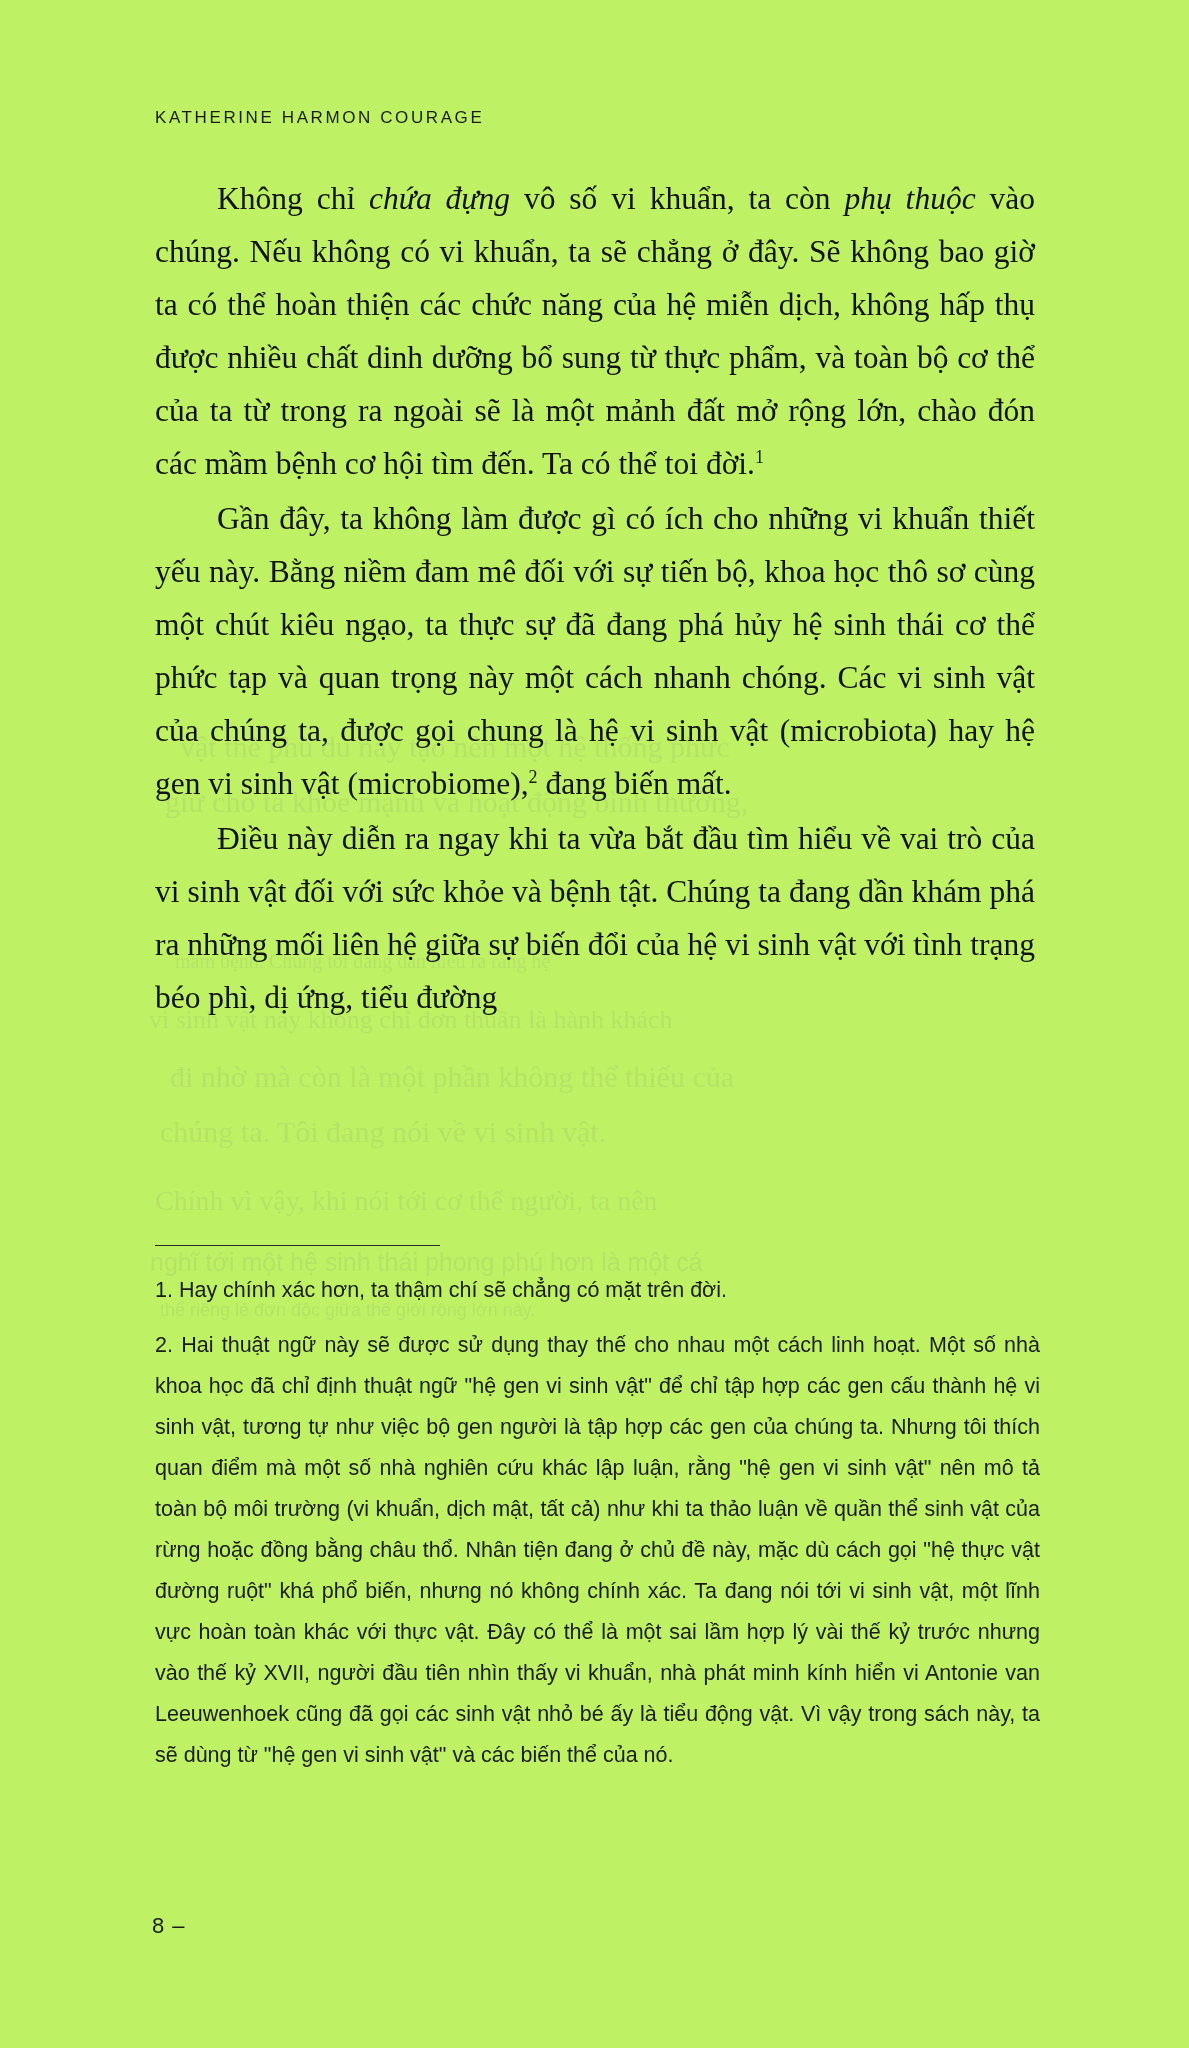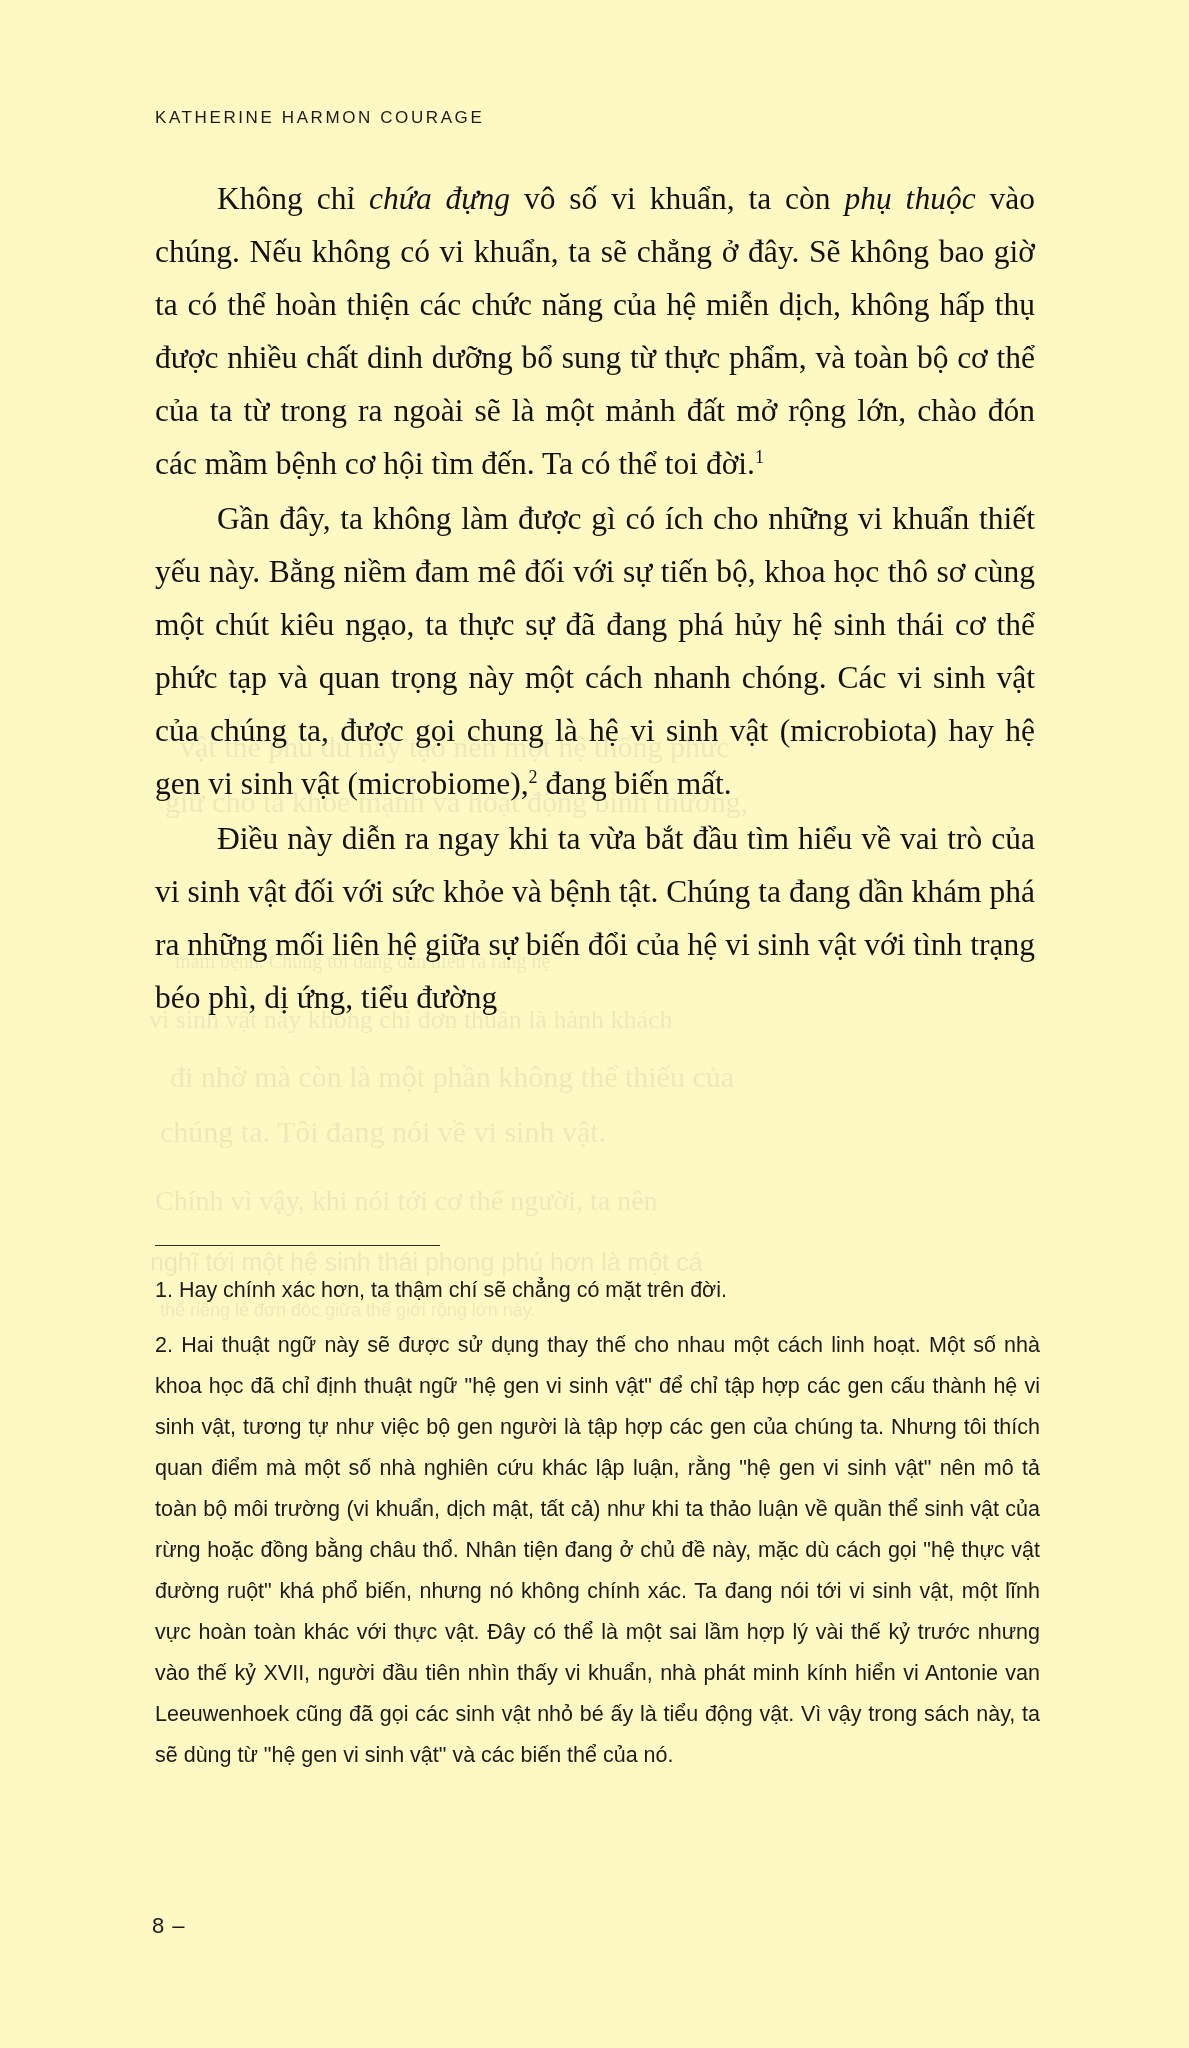--- a/index.html
+++ b/index.html
@@ -11,21 +11,21 @@
     width: 1189px;
     height: 2048px;
     font-family: "Liberation Serif", serif;
     color: #111111;
     position: relative;
     overflow: hidden;
   }
   .page {
     position: absolute;
     inset: 0;
-    background: #fef9c3;
+    background: #bef264;
   }
   .running-head {
     position: absolute;
     top: 108px;
     left: 155px;
     font-family: "Liberation Sans", sans-serif;
     font-size: 17px;
     letter-spacing: 2.6px;
     color: #1a1a1a;
     font-weight: 400;

